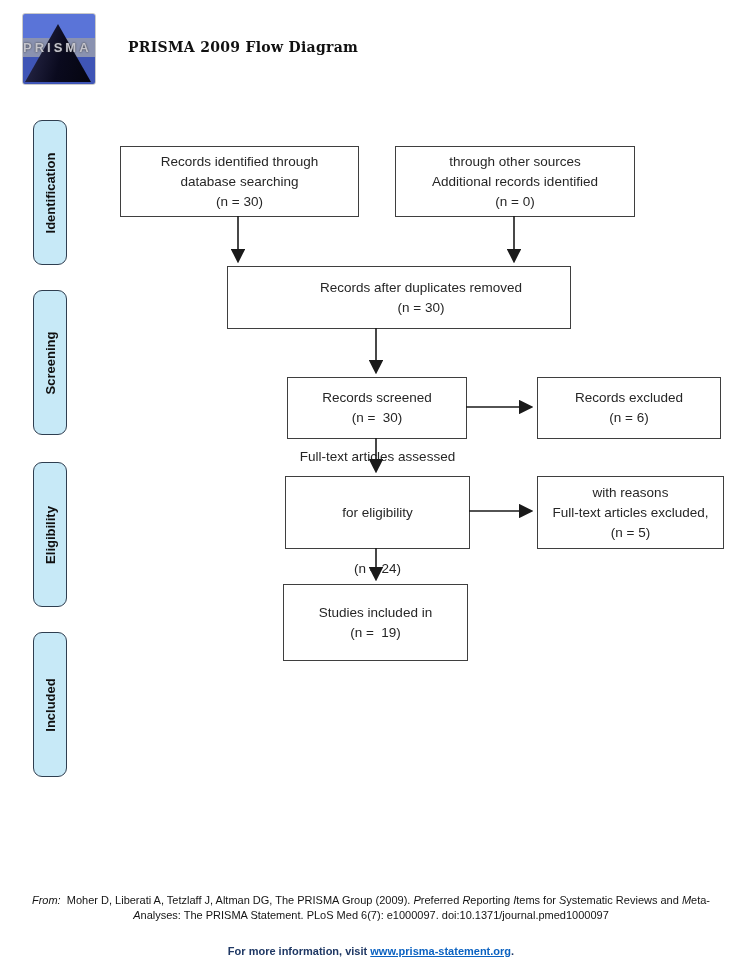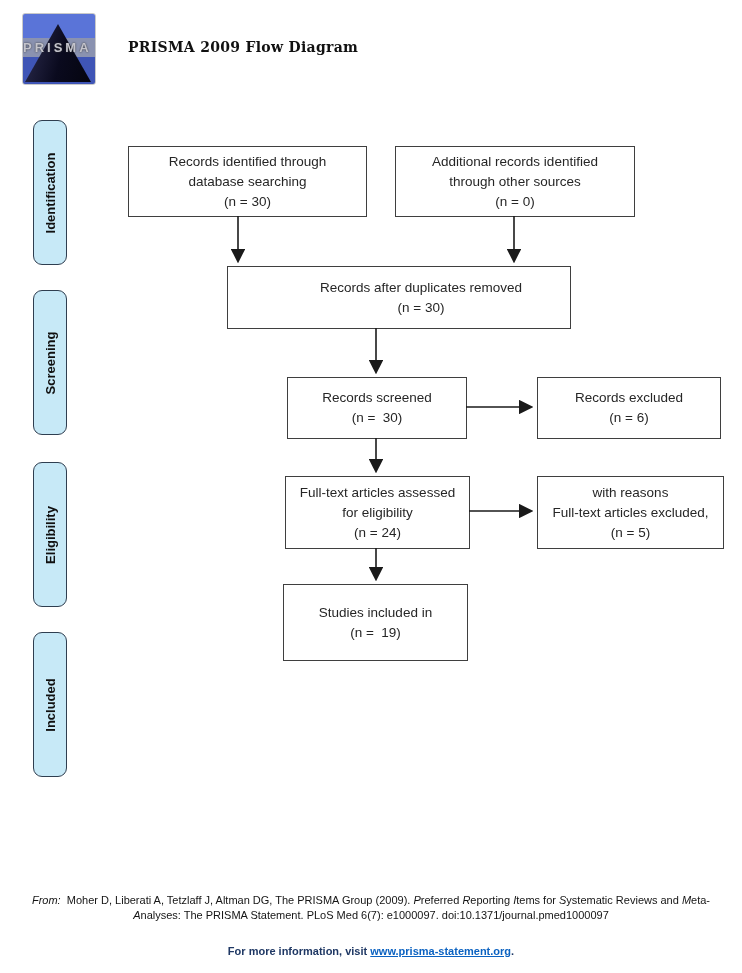--- a/index.html
+++ b/index.html
@@ -27,26 +27,26 @@
          font-weight:bold;font-size:13px;color:#101010;white-space:nowrap;}
   #stage-identification{top:120px;height:143px;}
   #stage-screening{top:290px;height:143px;}
   #stage-eligibility{top:462px;height:143px;}
   #stage-included{top:632px;height:143px;}
 
   
   .fbox{position:absolute;background:#fff;border:1.5px solid #3f3f3f;
         display:flex;flex-direction:column;justify-content:center;
         text-align:center;font-size:13.5px;line-height:20px;color:#262626;}
-  #box-identified{left:120px;top:146px;width:237px;height:69px;margin-left:8px;}
+  #box-identified{left:120px;top:146px;width:237px;height:69px;}
   #box-additional{left:395px;top:146px;width:238px;height:69px;}
   #box-duplicates{left:227px;top:266px;width:298px;height:61px;padding-left:44px;}
   #box-screened{left:287px;top:377px;width:178px;height:60px;}
   #box-excluded{left:537px;top:377px;width:182px;height:60px;}
-  #box-fulltext{left:285px;top:476px;width:183px;height:71px;}
+  #box-fulltext{left:285px;top:476px;width:183px;height:71px;gap:36px;}
   #box-fulltext-excluded{left:537px;top:476px;width:185px;height:71px;}
   #box-included-studies{left:283px;top:584px;width:183px;height:75px;}
 
   .arrows{position:absolute;left:0;top:0;width:742px;height:973px;pointer-events:none;}
 
   
   .citation{position:absolute;left:20px;right:20px;top:893px;text-align:center;
         font-size:11px;line-height:14.5px;color:#141414;}
   .citation .it{font-style:italic;}
   .footer-note{position:absolute;left:0;right:0;top:945px;text-align:center;
@@ -76,22 +76,22 @@
   <div class="stage" id="stage-included">
     <span class="stage-label">Included</span>
   </div>
 
   <div class="fbox" id="box-identified">
       <div>Records identified through</div>
       <div>database searching</div>
       <div>(n = 30)</div>
     </div>
   <div class="fbox" id="box-additional">
+      <div>through other sources</div>
       <div>Additional records identified</div>
-      <div>through other sources</div>
       <div>(n = 0)</div>
     </div>
   <div class="fbox" id="box-duplicates">
       <div>Records after duplicates removed</div>
       <div>(n = 30)</div>
     </div>
   <div class="fbox" id="box-screened">
       <div>Records screened</div>
       <div>(n = &nbsp;30)</div>
     </div>

